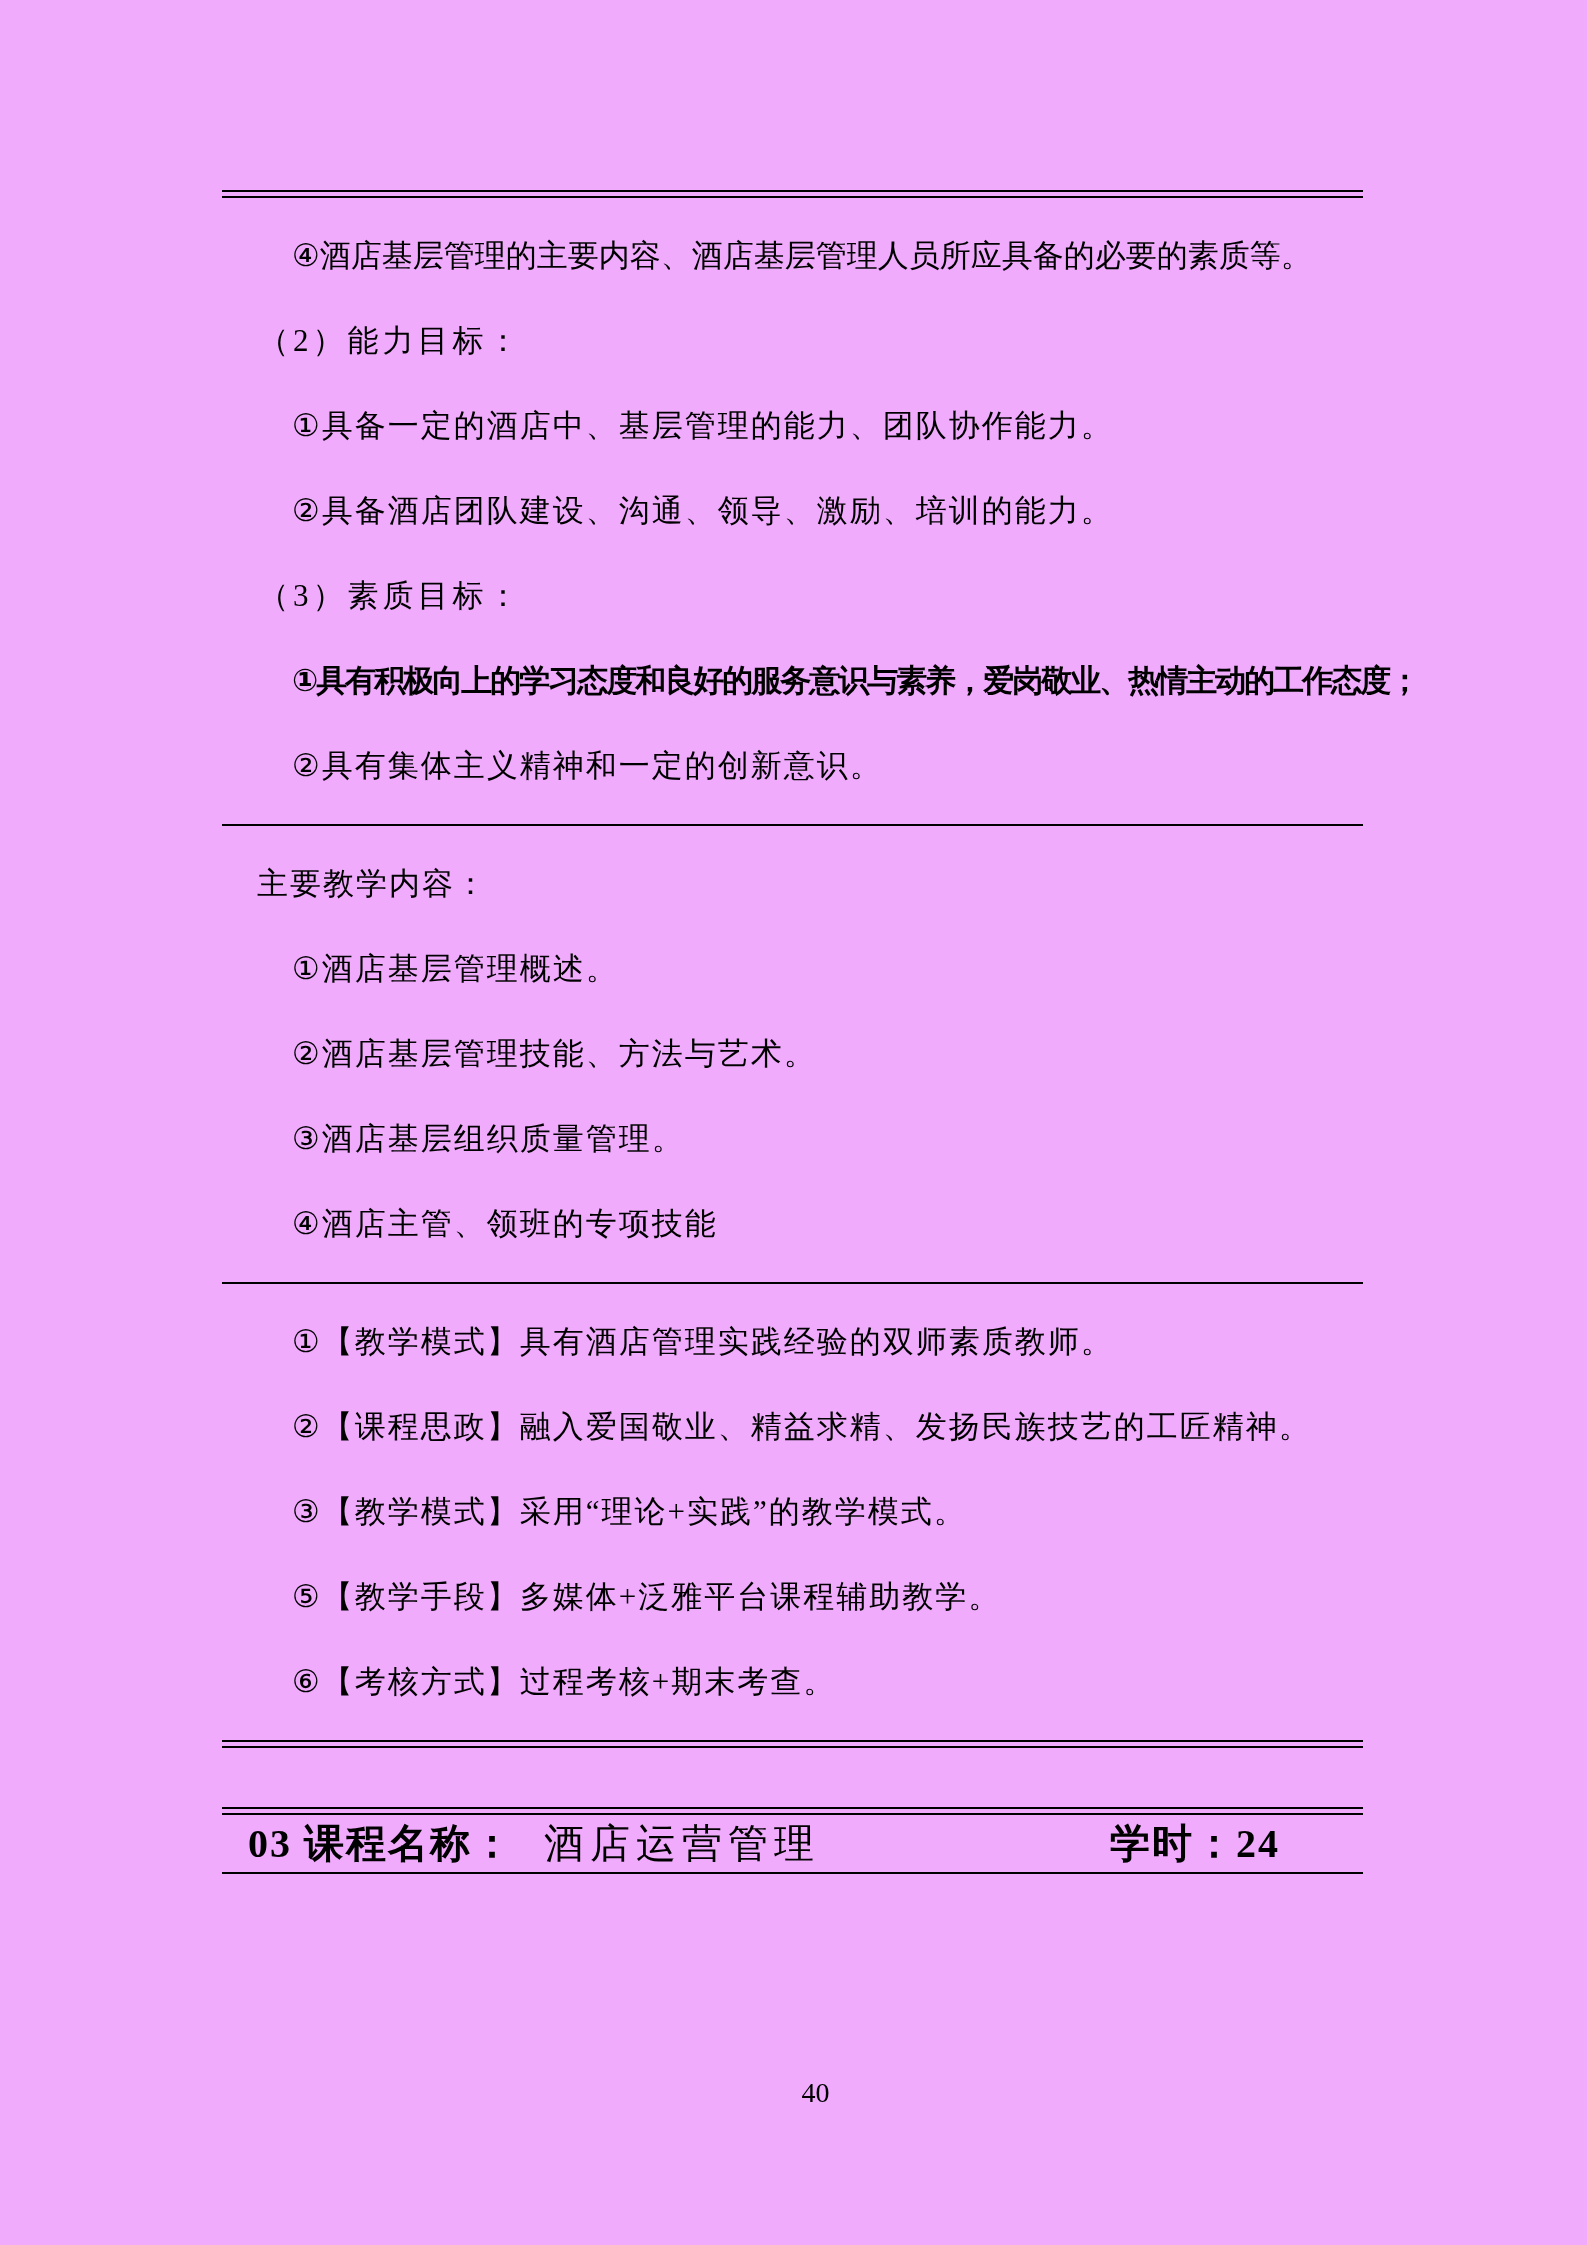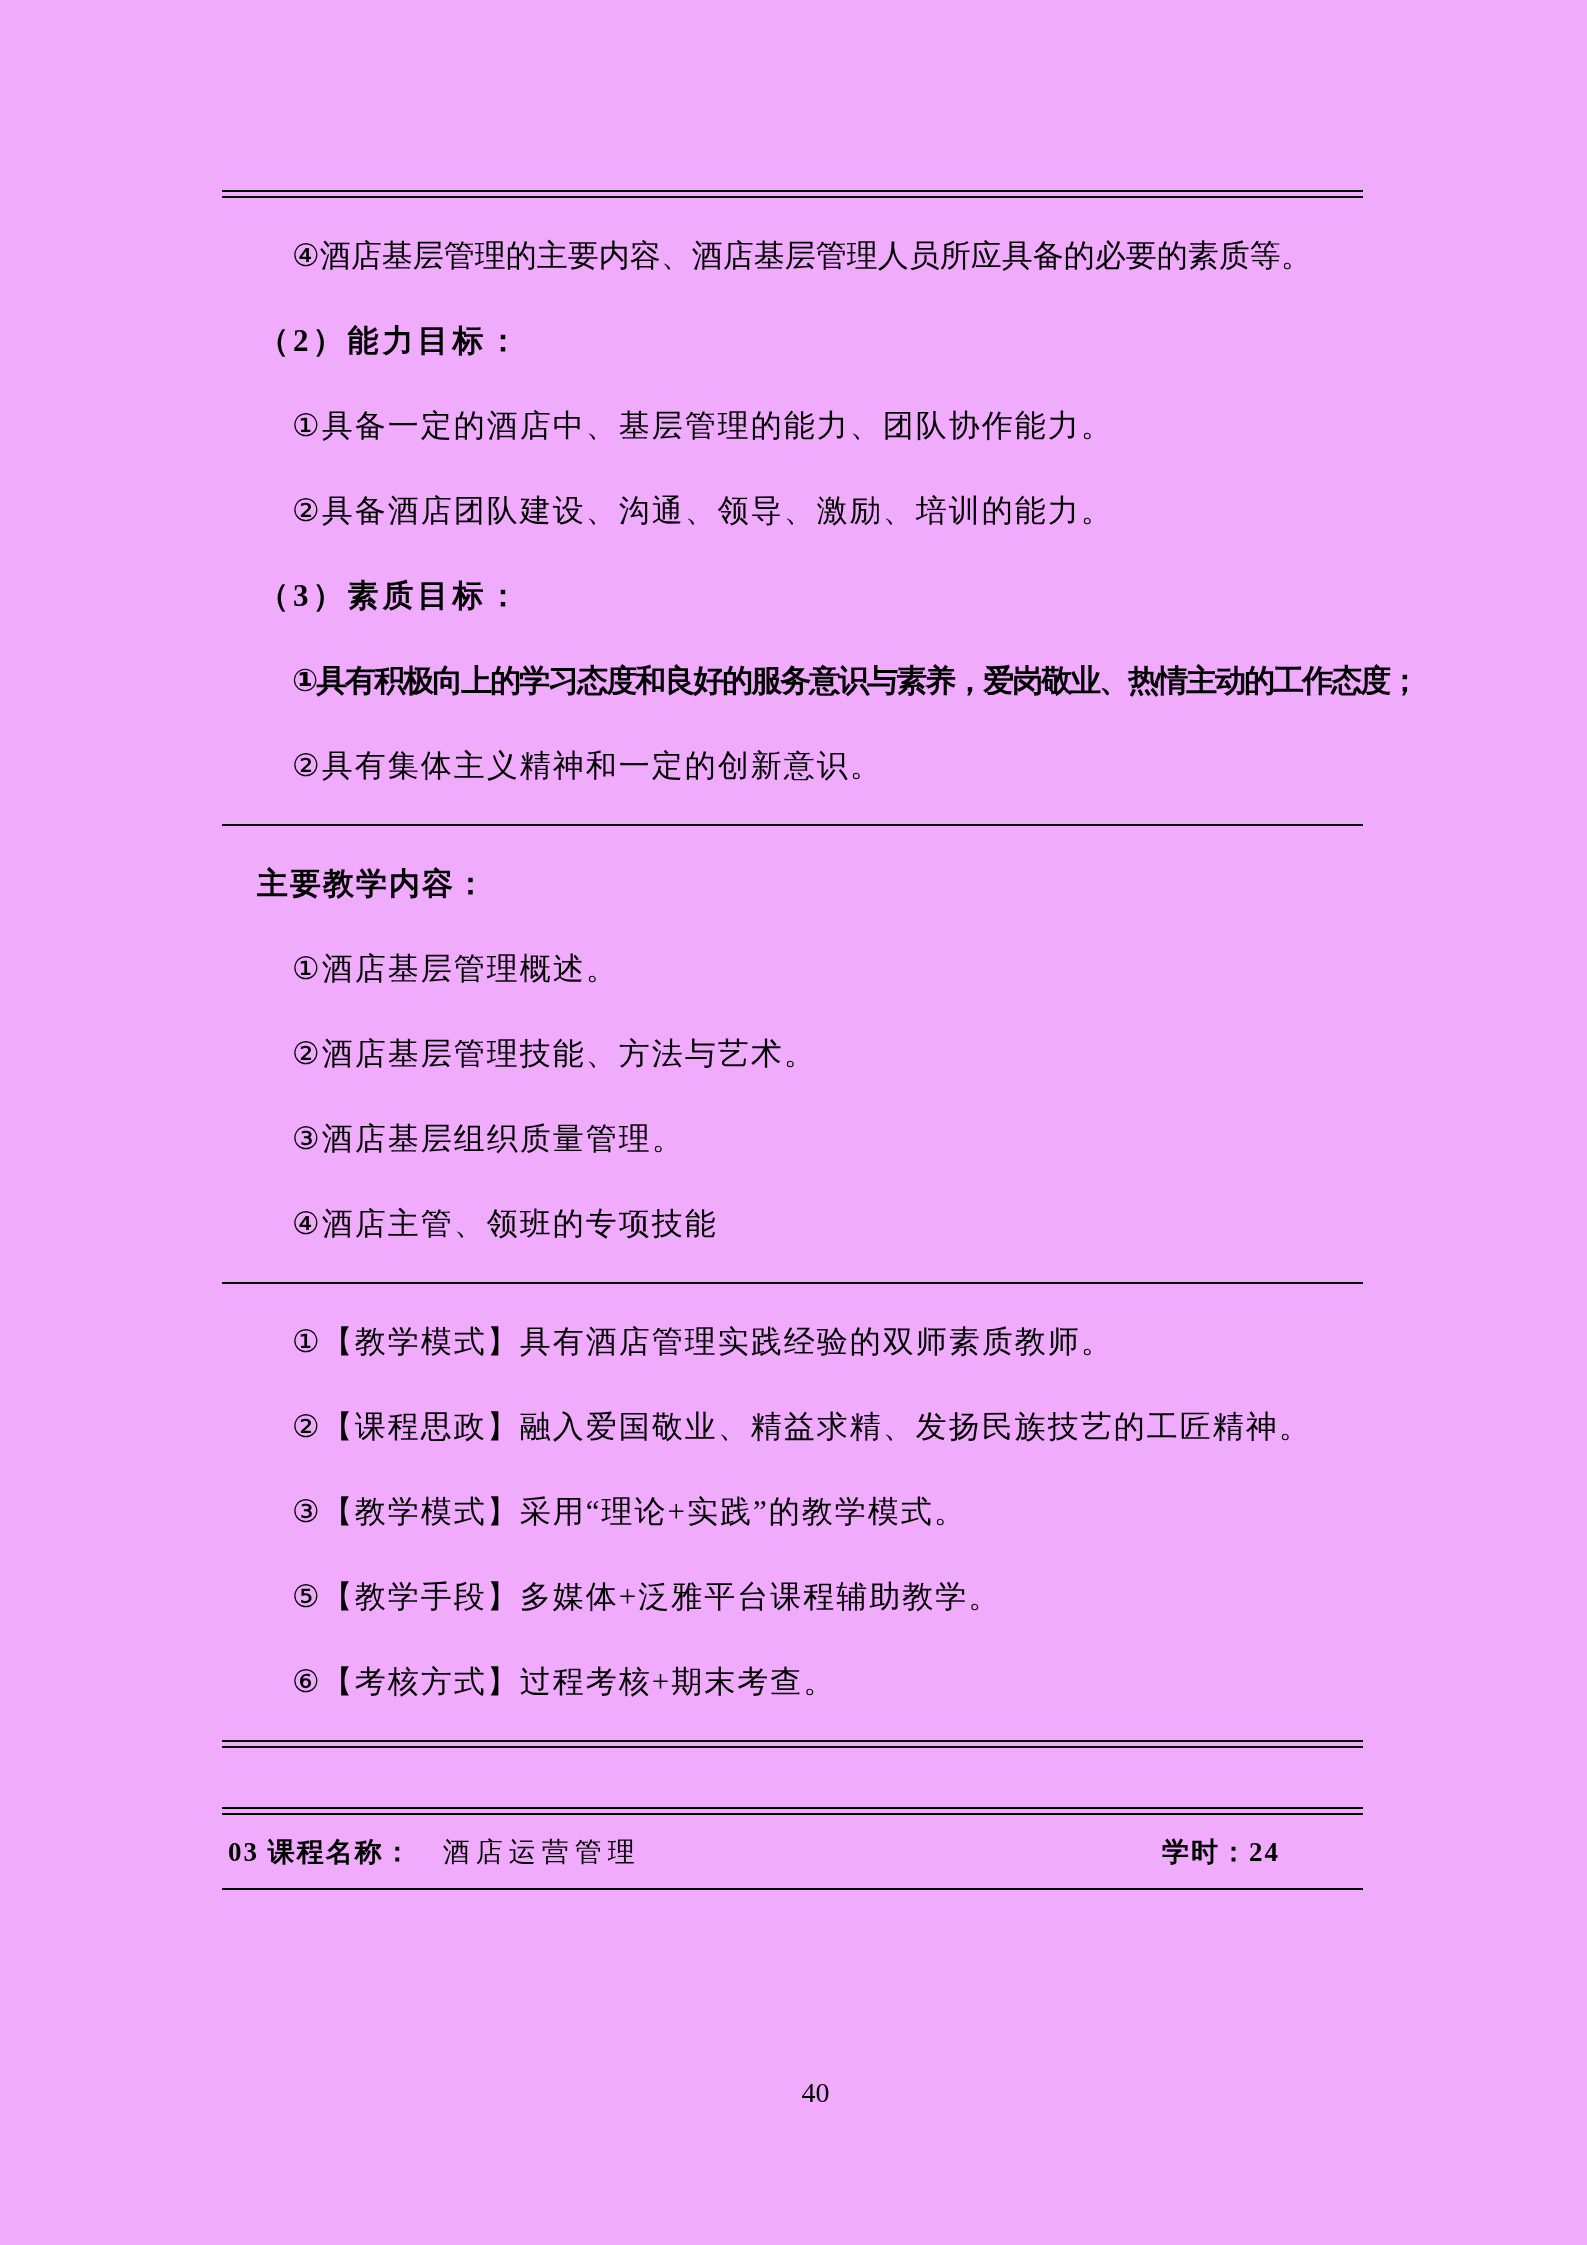--- a/index.html
+++ b/index.html
@@ -29,32 +29,33 @@
     font-size: 31px;
     height: 54px;
     line-height: 54px;
     letter-spacing: 2px;
     white-space: nowrap;
     overflow: visible;
   }
   .lvl0 { padding-left: 5px; margin-left: 30px; }
   .lvl1 { padding-left: 36px; letter-spacing: 4px; }
   .lvl2 { padding-left: 70px; }
-  .bold { font-weight: bold; }
+  .bold { font-weight: normal; }
   .ls0 { letter-spacing: 0; }
   .squeeze { letter-spacing: -2px; font-weight: bold; }
   .course-header {
     display: flex;
     justify-content: space-between;
     align-items: center;
-    height: 73px;
-    font-size: 27px;
+    height: 57px;
+    font-size: 40px;
     padding-left: 6px;
     padding-right: 83px;
     white-space: nowrap;
+    margin-left: 20px;
   }
   .course-header .label { font-weight: bold; letter-spacing: 2px; }
   .course-header .name { font-weight: normal; letter-spacing: 6px; margin-left: 30px; }
   .course-header .hours { font-weight: bold; letter-spacing: 2px; }
   .page-number {
     position: absolute;
     left: 0; right: 0;
     top: 2075px;
     text-align: center;
     font-size: 28px;

